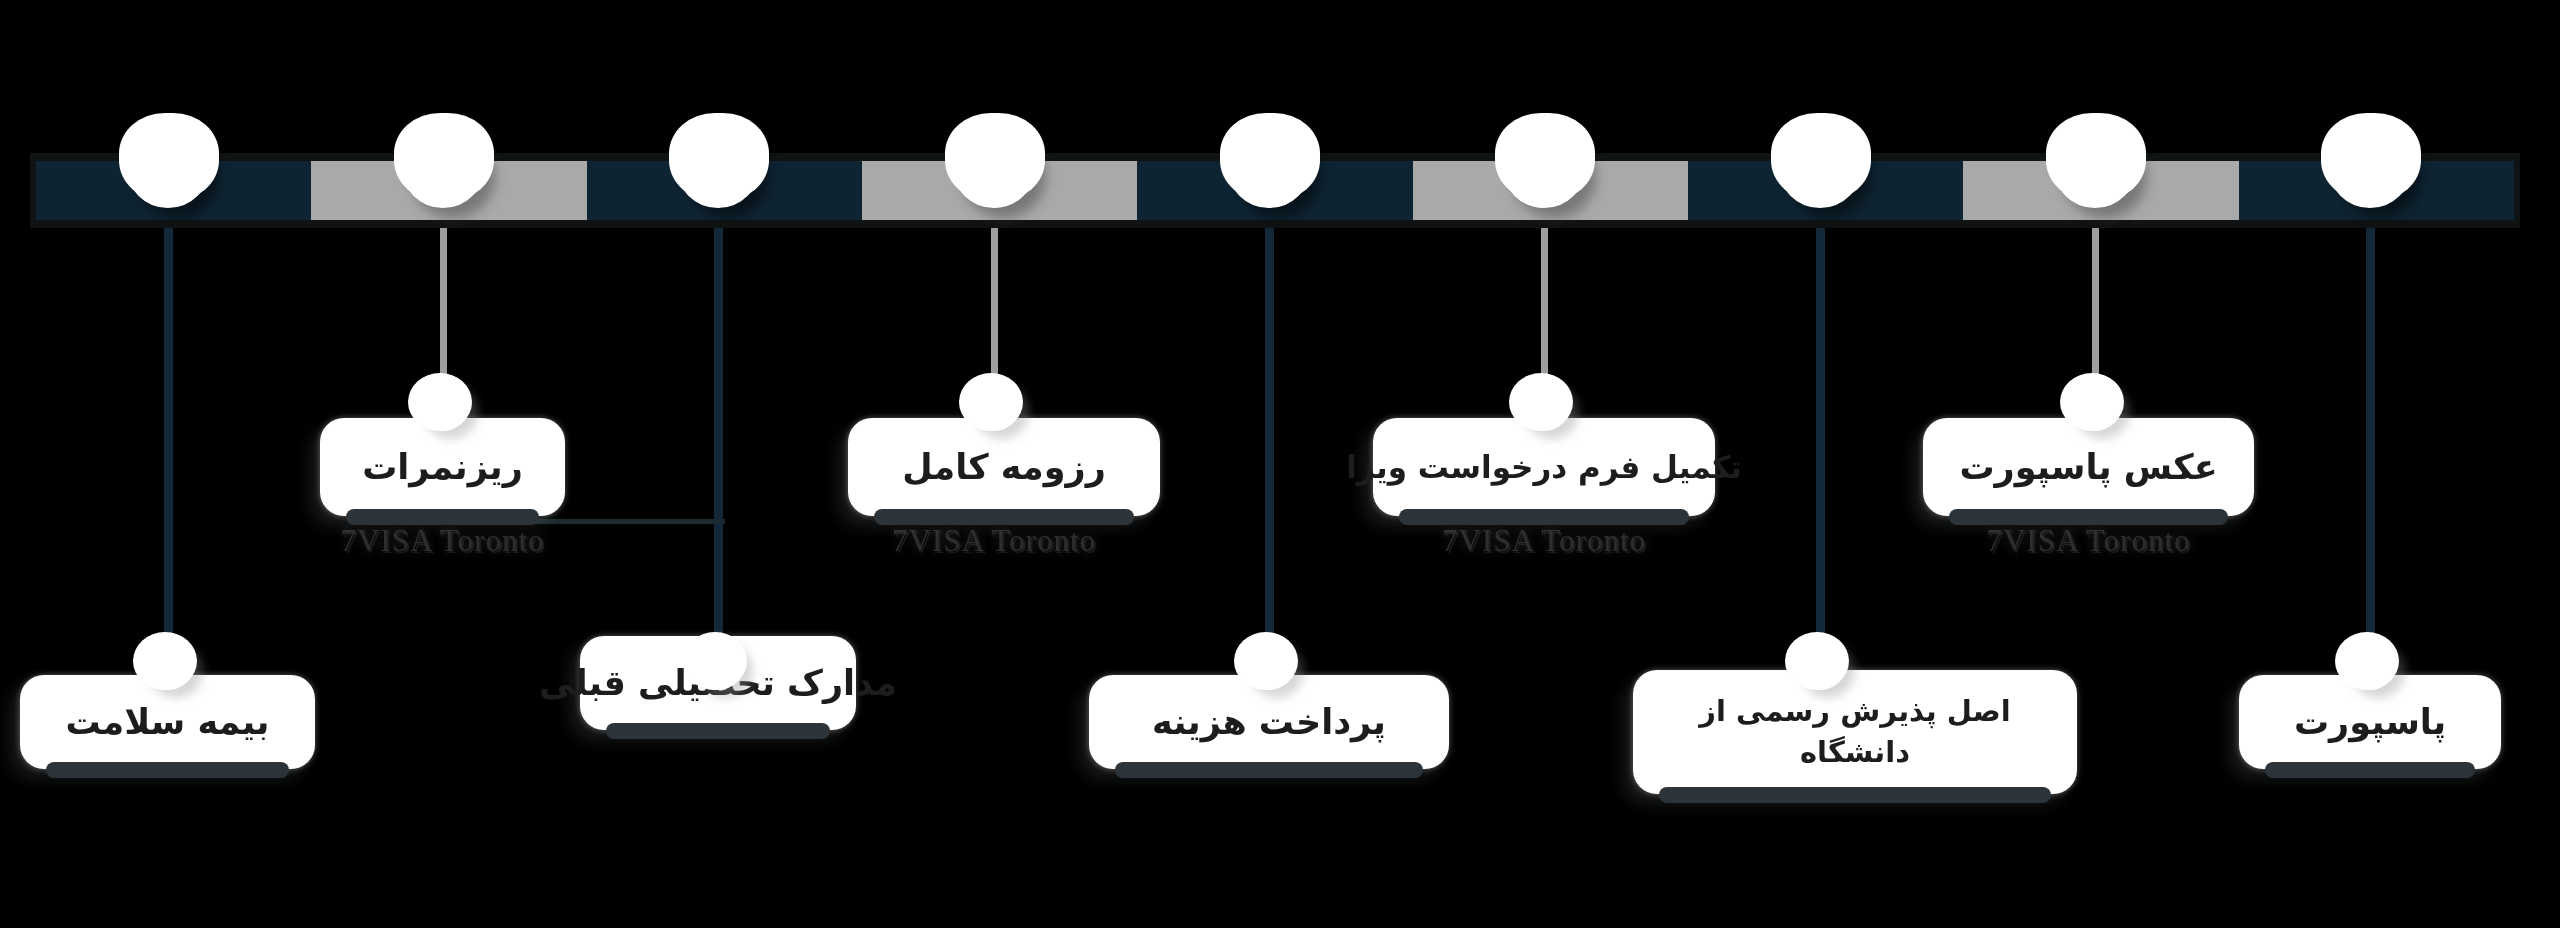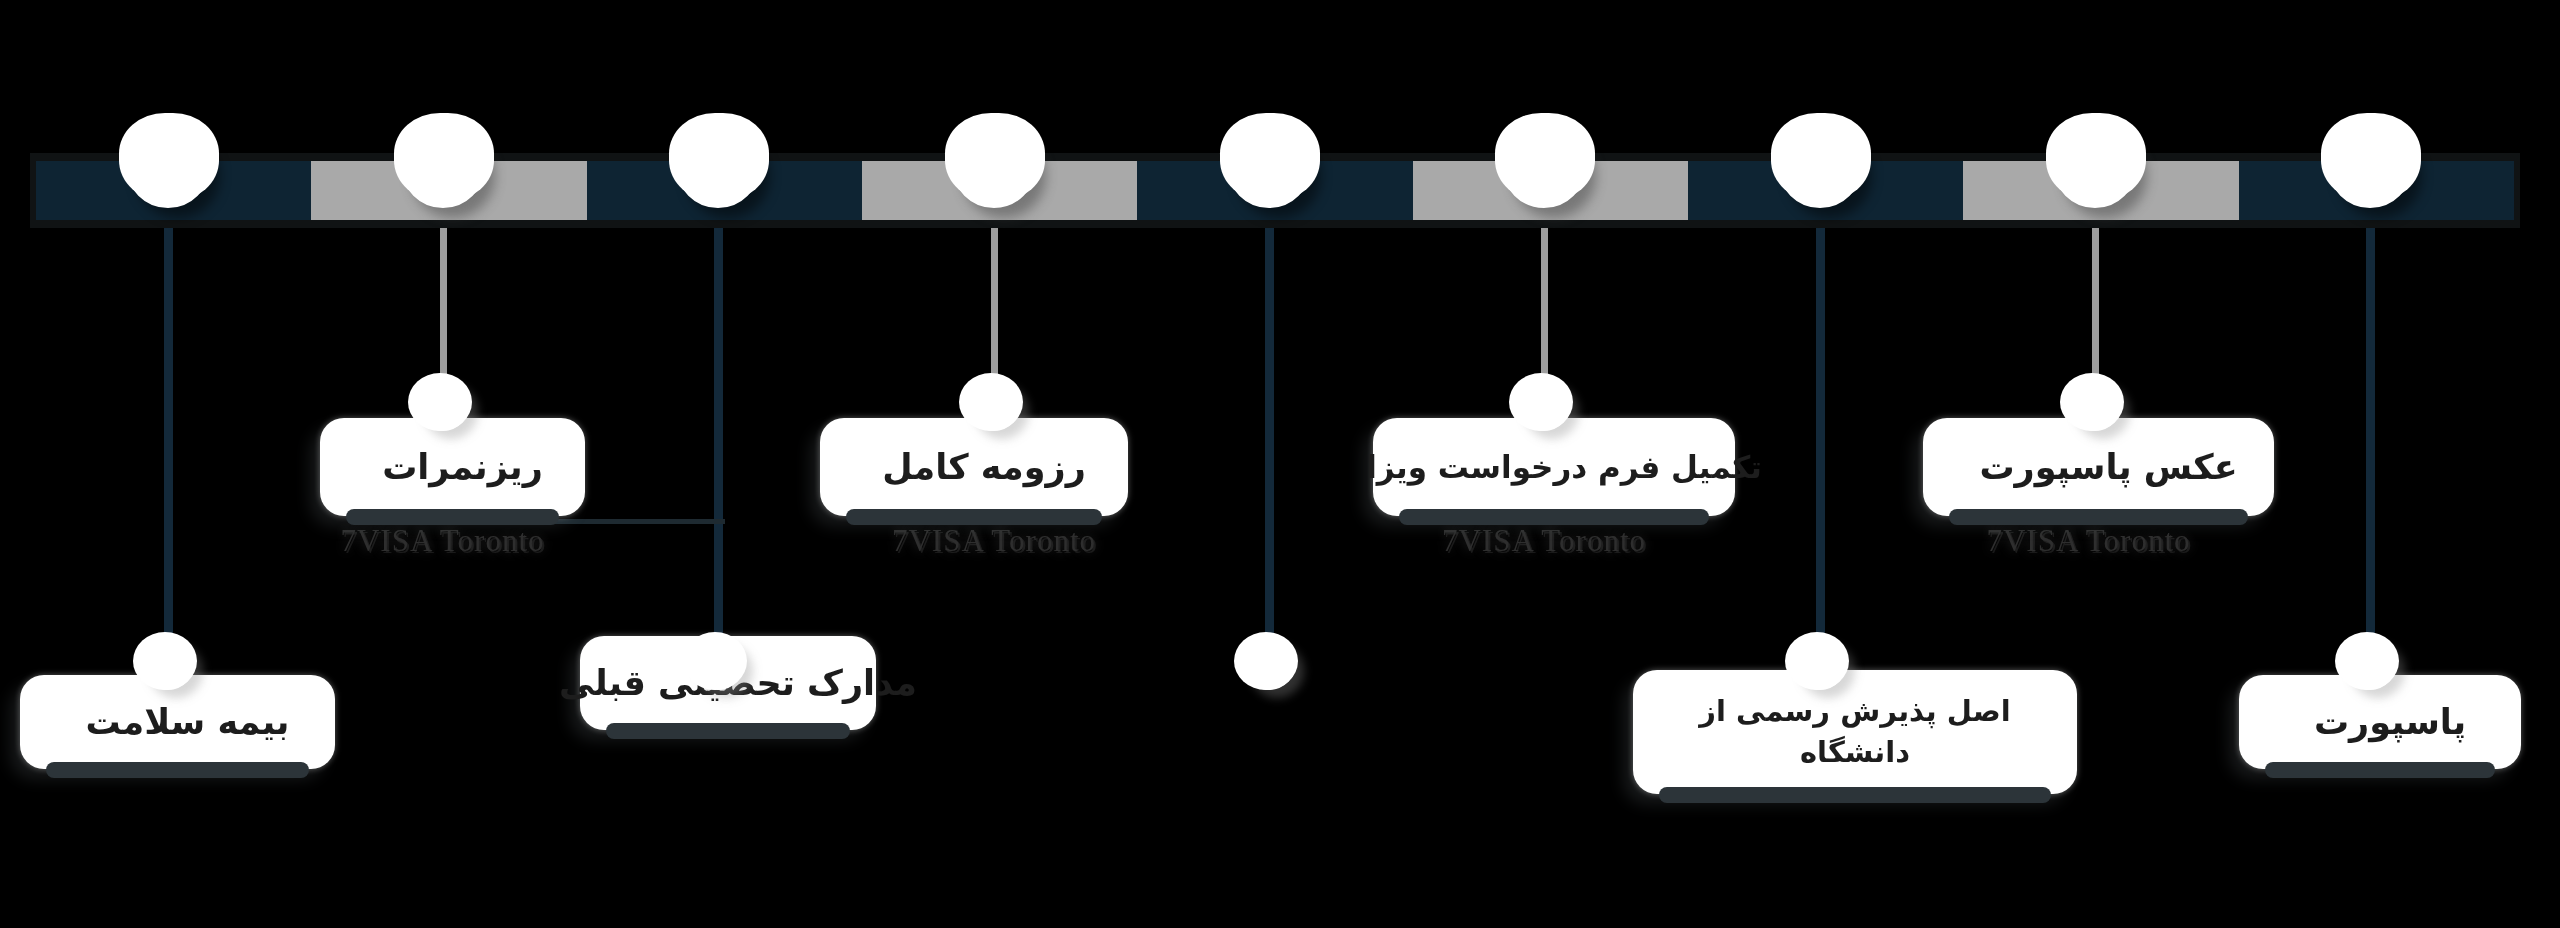--- a/index.html
+++ b/index.html
@@ -94,21 +94,20 @@
     background:#ffffff;
     border-radius:24px;
     display:flex;align-items:center;justify-content:center;
     text-align:center;
     color:#1d1d1d;
     font-weight:bold;
     font-size:35px;
     white-space:nowrap;
     z-index:4;
     box-shadow:0 0 6px rgba(255,255,255,.35), -10px 10px 16px rgba(130,140,145,.18);
-    padding-left:20px;
   }
   .card::after{ 
     content:"";
     position:absolute;
     left:26px;right:26px;bottom:-9px;
     height:16px;
     background:#2c3439;
     border-radius:9px;
     z-index:-1;
   }
@@ -179,22 +178,23 @@
   <div class="dot" style="left:1793px;top:636px"></div>
   <div class="dot" style="left:2068px;top:377px"></div>
   <div class="dot" style="left:2343px;top:636px"></div>
 
   <div class="card" dir="rtl" style="left:20px;top:675px;width:295px;height:94px">بیمه سلامت</div>
 
   <div class="card" dir="rtl" style="left:320px;top:418px;width:245px;height:98px">ریزنمرات</div>
 
   <div class="card" dir="rtl" style="left:580px;top:636px;width:276px;height:94px">مدارک تحصیلی قبلی</div>
 
-  <div class="card" dir="rtl" style="left:820px;top:418px;width:288px;height:98px">رزومه کامل</div>
-
+  <div class="card" dir="rtl" style="left:848px;top:418px;width:312px;height:98px">رزومه کامل</div>
+
+  <div class="card" dir="rtl" style="left:1089px;top:675px;width:360px;height:94px">پرداخت هزینه</div>
 
   <div class="card card-sm" dir="rtl" style="left:1373px;top:418px;width:342px;height:98px">تکمیل فرم درخواست ویزا</div>
 
   <div class="card card-wrap" dir="rtl" style="left:1633px;top:670px;width:368px;height:124px">اصل پذیرش رسمی از دانشگاه</div>
 
   <div class="card" dir="rtl" style="left:1923px;top:418px;width:331px;height:98px">عکس پاسپورت</div>
 
   <div class="card" dir="rtl" style="left:2239px;top:675px;width:262px;height:94px">پاسپورت</div>
 
   <div class="watermark" style="left:320px;width:245px">7VISA Toronto</div>

